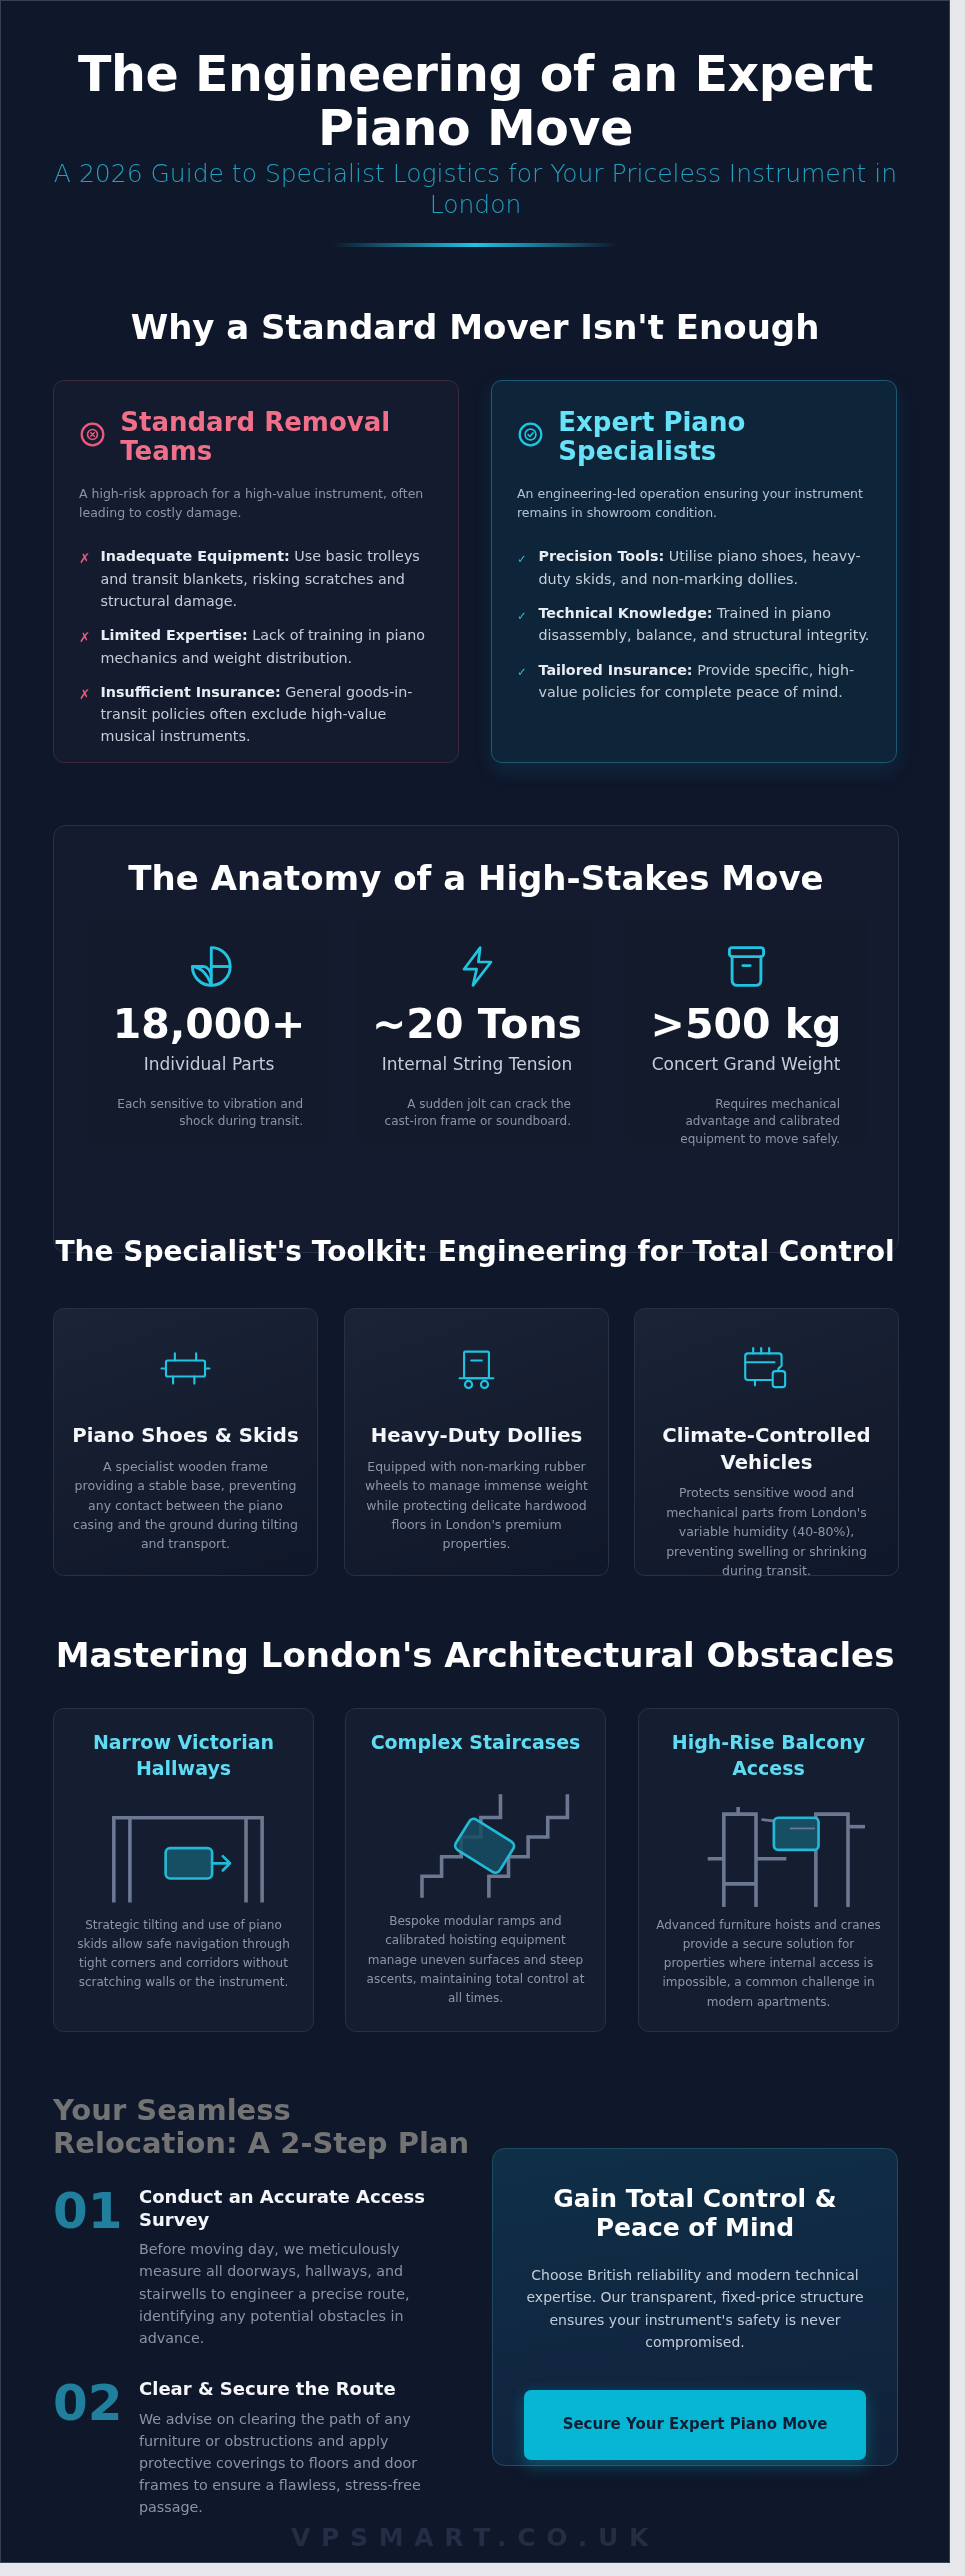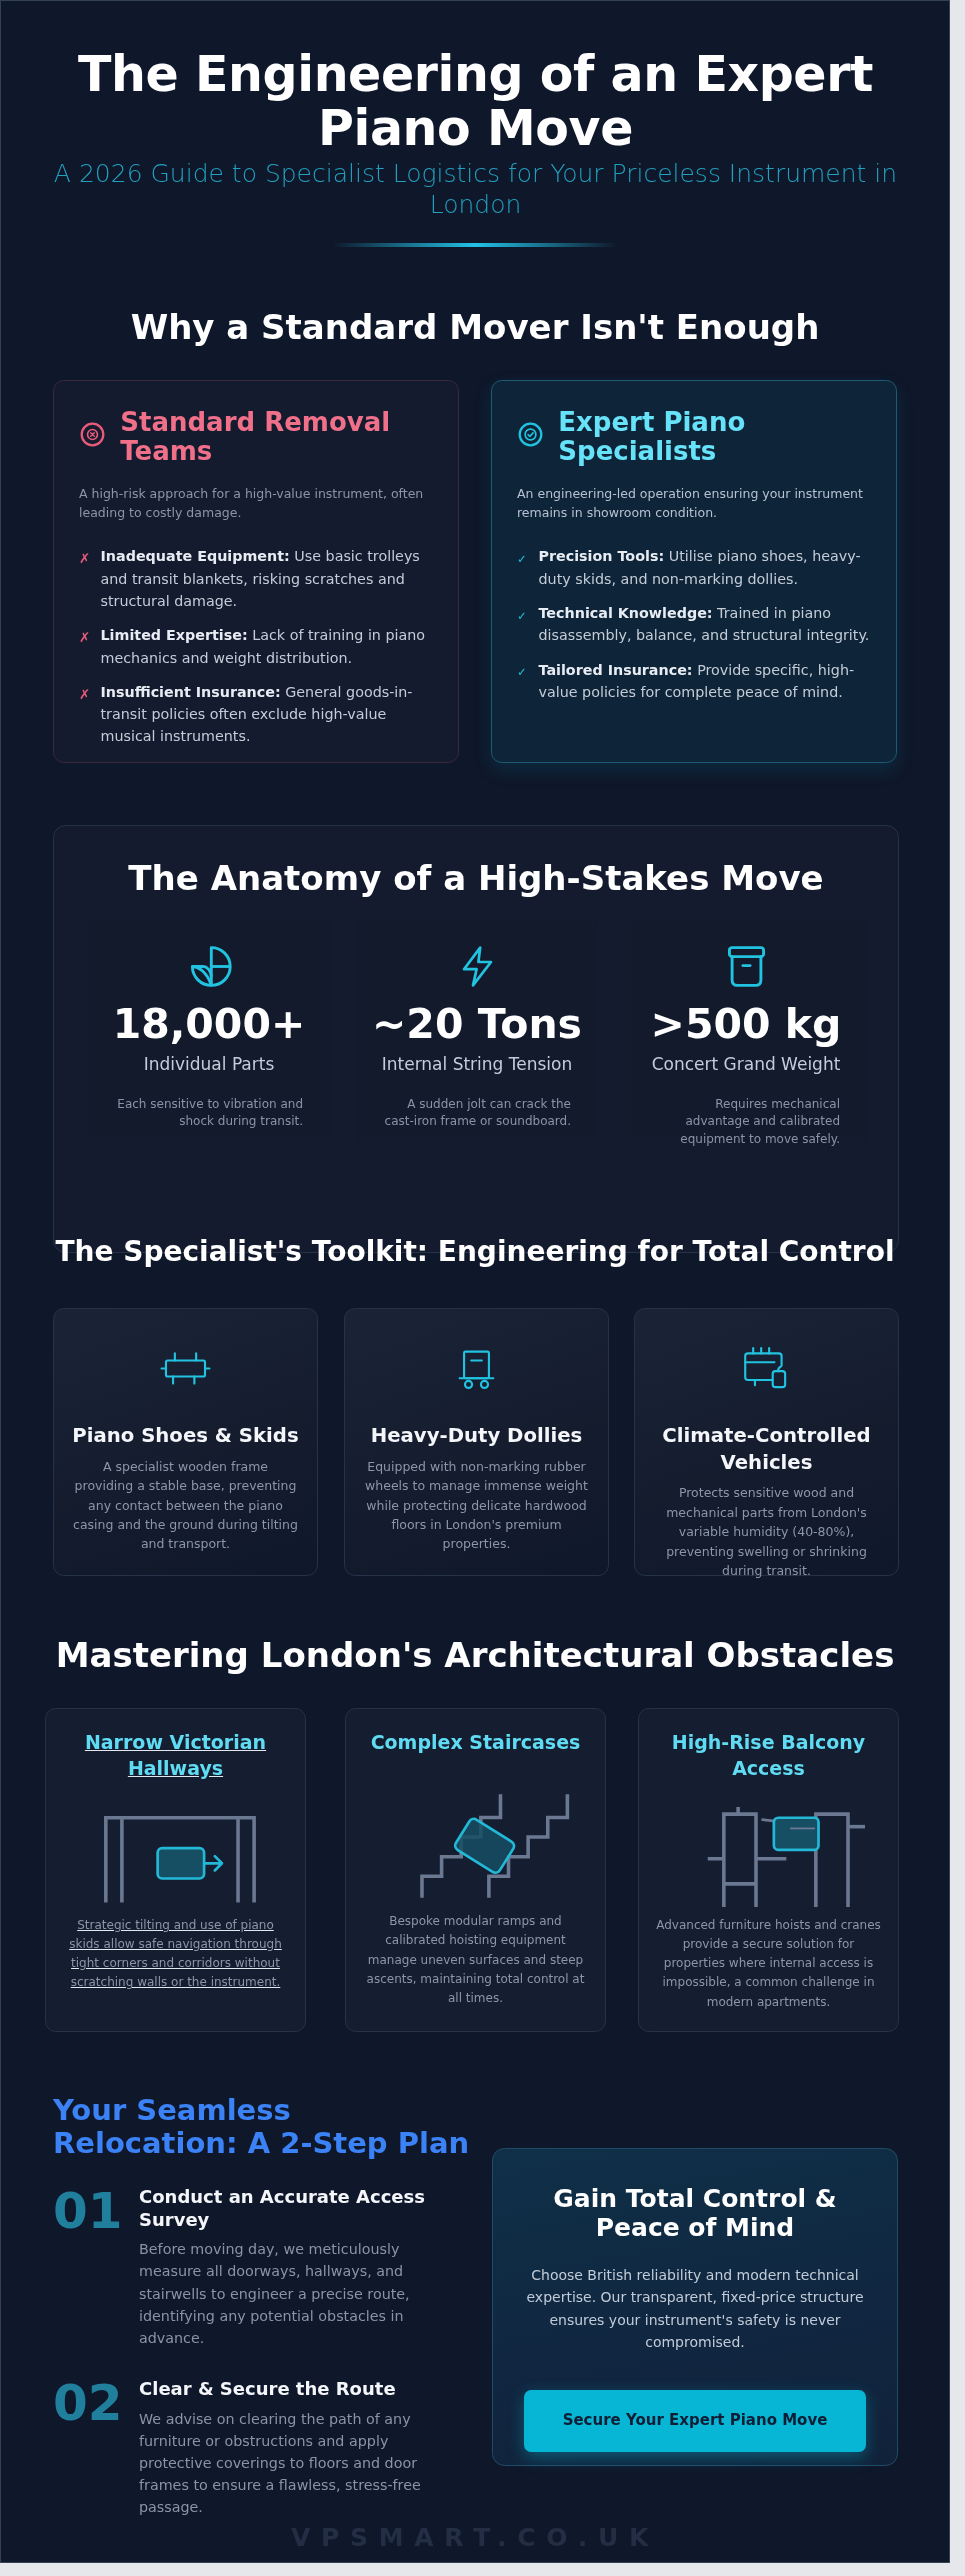--- a/index.html
+++ b/index.html
@@ -53,32 +53,32 @@
   .tool-title { font-size: 19.7px; font-weight: 700; color: #f4f6fa; margin: 27px 12.5px 0; line-height: 1.35; }
   .tool-desc { font-size: 12.5px; color: #8c96a8; margin: 7.2px 18px 0; line-height: 1.55; }
 
   
   .obs-card { top: 1707px; width: 261px; height: 324px; border-radius: 10.7px; background: #151d30; border: 0.9px solid #263248; text-align: center; }
   .obs-title { font-size: 19px; font-weight: 700; color: #5fdcf3; margin: 19.7px 14.3px 0; line-height: 1.4; }
   .obs-illus { display: block; margin: 0 auto; }
   .obs-desc { font-size: 12px; color: #8c96a8; margin: 0 16px; line-height: 1.6; }
 
   
-  .steps-title { left: 52px; top: 2093px; width: 420px; font-size: 29px; font-weight: 700; color: #3b82f6; line-height: 1.15; }
+  .steps-title { left: 52px; top: 2093px; width: 420px; font-size: 29px; font-weight: 700; color: #737373; line-height: 1.15; }
   .step { left: 52px; width: 403px; display: flex; }
   .step-num { flex: 0 0 86px; font-size: 50px; font-weight: 700; color: #1f7f9c; line-height: 1; }
   .step-title { font-size: 18px; font-weight: 700; color: #f4f6fa; line-height: 1.25; }
   .step-desc { font-size: 14.3px; color: #8a94a6; line-height: 1.55; margin-top: 7.2px; }
 
   
   .cta { left: 491px; top: 2147px; width: 406px; height: 318px; border-radius: 12.5px;
     background: linear-gradient(170deg, #0f3048 0%, #112640 60%, #10223a 100%); border: 0.9px solid #1f4b66; text-align: center; }
   .cta-title { font-size: 25px; font-weight: 700; color: #ffffff; margin: 36px 27px 0; line-height: 1.15; }
   .cta-desc { font-size: 14px; color: #c2ccd8; margin: 21.5px 32px 0; line-height: 1.6; }
-  .cta-btn { display: block; margin: 36px auto 0; width: 342px; height: 62px; border: none; border-radius: 7.2px;
+  .cta-btn { display: block; margin: 36px auto 0; width: 342px; height: 70px; border: none; border-radius: 7.2px;
     background: #06b6d4; color: #0f1e35; font-family: "DejaVu Sans", sans-serif; font-size: 15px; font-weight: 700; line-height: 1.45; padding: 8px 36px;
     box-shadow: 0 5.4px 16px rgba(6,182,212,0.35); cursor: pointer; }
 
   .footer { left: 0; width: 100%; top: 2522px; font-size: 25px; font-weight: 700; color: #232e44; letter-spacing: 10.7px; text-align: center; }
 </style>
 </head>
 <body>
 
 <div class="page">
 
@@ -218,21 +218,21 @@
         <rect x="38" y="34" width="14" height="18" rx="3"></rect>
         <path d="M44 34 Q44 30 47 29"></path>
       </g>
     </svg>
     <div class="tool-title">Climate-Controlled Vehicles</div>
     <div class="tool-desc">Protects sensitive wood and mechanical parts from London's variable humidity (40-80%), preventing swelling or shrinking during transit.</div>
   </div>
 
   <h2 class="abs section-title" style="left:0;width:100%;top:1634px;">Mastering London's Architectural Obstacles</h2>
 
-  <div class="abs obs-card" style="left:44px;text-decoration:underline;">
+  <div class="abs obs-card" style="left:52px;">
     <div class="obs-title">Narrow Victorian Hallways</div>
     <svg class="obs-illus" width="215" height="134" viewBox="0 0 240 150">
       <g fill="none" stroke="#6b7891" stroke-width="4">
         <path d="M42 135 L42 40 L208 40 L208 135"></path>
         <path d="M60 135 L60 40 M190 135 L190 40"></path>
       </g>
       <rect x="100" y="74" width="52" height="34" rx="5" fill="#164e63" stroke="#22b8d6" stroke-width="3"></rect>
       <path d="M152 91 L172 91 M164 83 L172 91 L164 99" fill="none" stroke="#22b8d6" stroke-width="3" stroke-linecap="round" stroke-linejoin="round"></path>
     </svg>
     <div class="obs-desc">Strategic tilting and use of piano skids allow safe navigation through tight corners and corridors without scratching walls or the instrument.</div>

